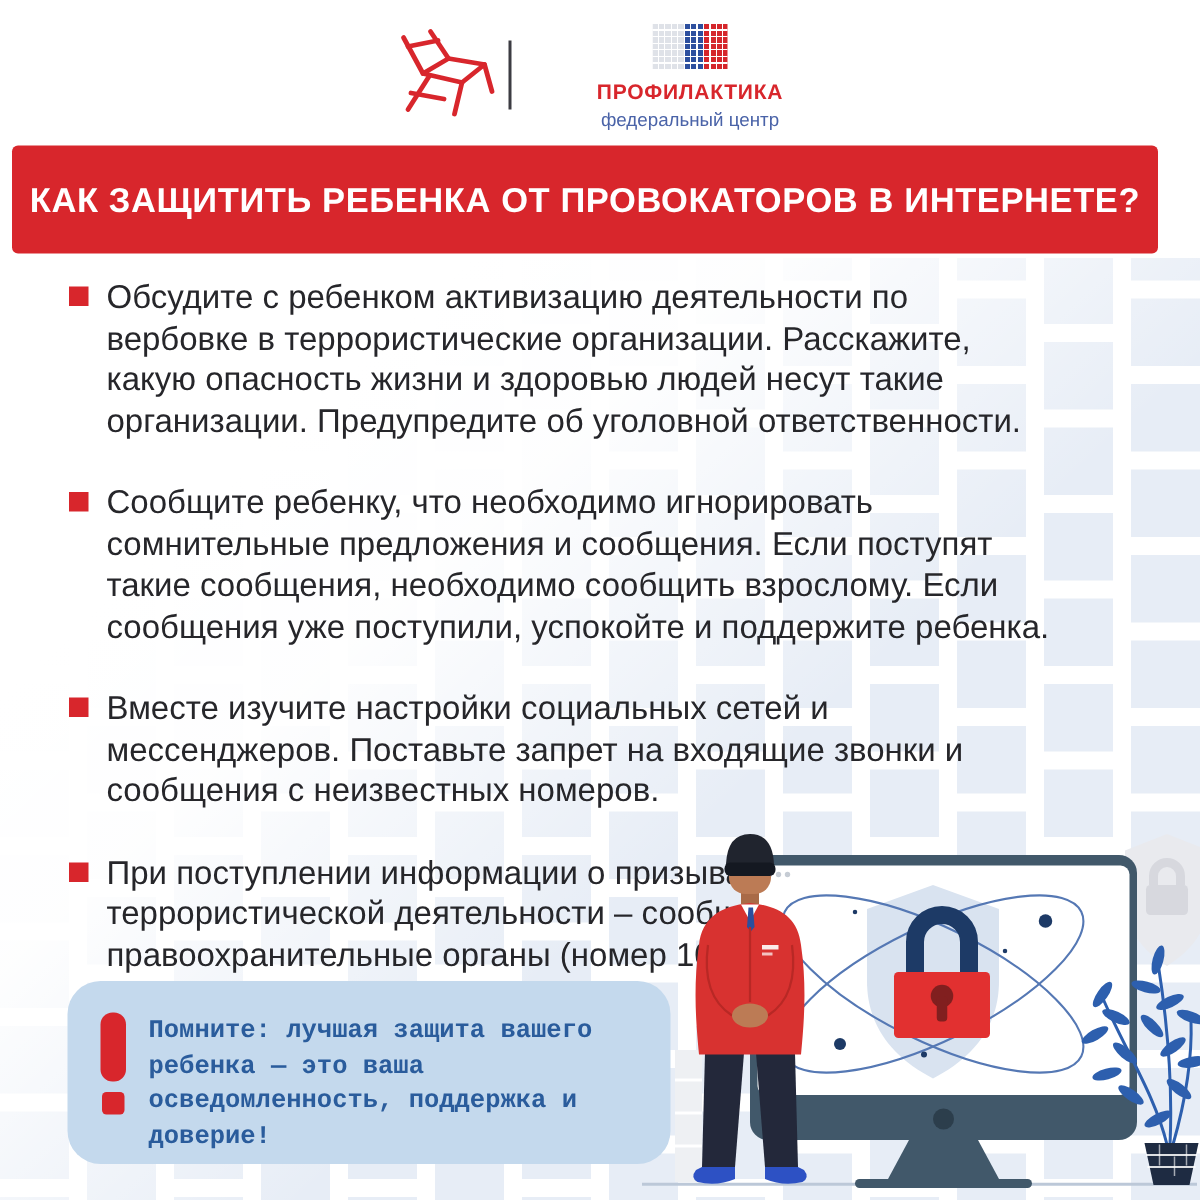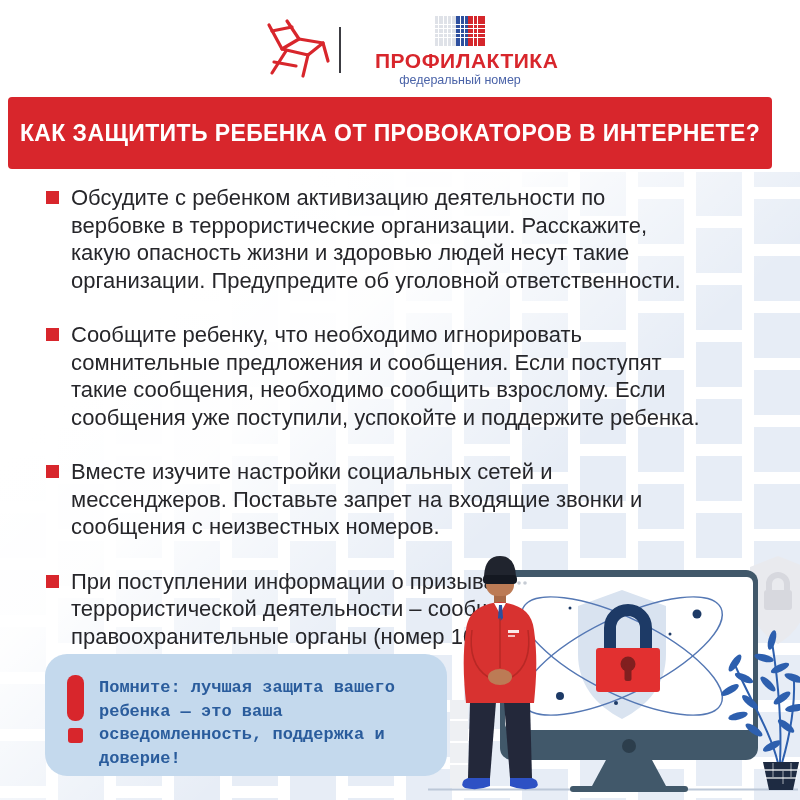--- a/index.html
+++ b/index.html
@@ -13,21 +13,21 @@
   
   .header{left:0;top:0;width:800px;height:95px;}
   .chair-logo{position:absolute;left:262px;top:18px;}
   .logo-divider{position:absolute;left:339px;top:27px;width:2px;height:46px;background:#3c3c42;}
   .brand{position:absolute;left:375px;top:16px;width:170px;text-align:center;}
   .pixel-grid{width:50px;height:30px;margin:0 auto 4px auto;
         background:
           repeating-linear-gradient(to bottom,transparent 0 3.6px,#fff 3.6px 4.4px),
           repeating-linear-gradient(to right,transparent 0 3.5px,#fff 3.5px 4.3px),
           linear-gradient(to right,#dfe2e8 0 41.7%,#2d4f9e 41.7% 66.7%,#d5262b 66.7% 100%);}
-  .brand-name{color:#d8262c;font-weight:bold;font-size:21px;letter-spacing:.5px;line-height:22px;}
+  .brand-name{color:#d8262c;font-weight:bold;font-size:14px;letter-spacing:.5px;line-height:22px;}
   .brand-sub{color:#4a63a8;font-size:12.5px;line-height:15px;margin-top:1px;}
 
   
   .banner{left:8px;top:97px;width:764px;height:72px;background:#d8262c;border-radius:4px;
         display:flex;align-items:center;justify-content:center;}
   .banner h1{margin:0;color:#ffffff;font-size:23px;font-weight:bold;letter-spacing:.4px;text-align:center;}
 
   
   .tips{left:46px;top:184px;width:660px;}
   .tip{position:relative;padding-left:25px;margin-bottom:27px;}
@@ -73,21 +73,21 @@
         <path d="M46,37 L41,58"></path>
         <path d="M61,25 L66,43"></path>
         <path d="M24,33 L10,55"></path>
         <path d="M12,44 L34,48"></path>
       </g>
     </svg>
     <div class="logo-divider"></div>
     <div class="brand">
       <div class="pixel-grid"></div>
       <div class="brand-name">ПРОФИЛАКТИКА</div>
-      <div class="brand-sub">федеральный номер</div>
+      <div class="brand-sub">федеральный центр</div>
     </div>
   </div>
 
   <div class="layer banner">
     <h1>КАК ЗАЩИТИТЬ РЕБЕНКА ОТ ПРОВОКАТОРОВ В ИНТЕРНЕТЕ?</h1>
   </div>
 
   <div class="layer tips">
     <div class="tip">
       <span class="bullet"></span>

